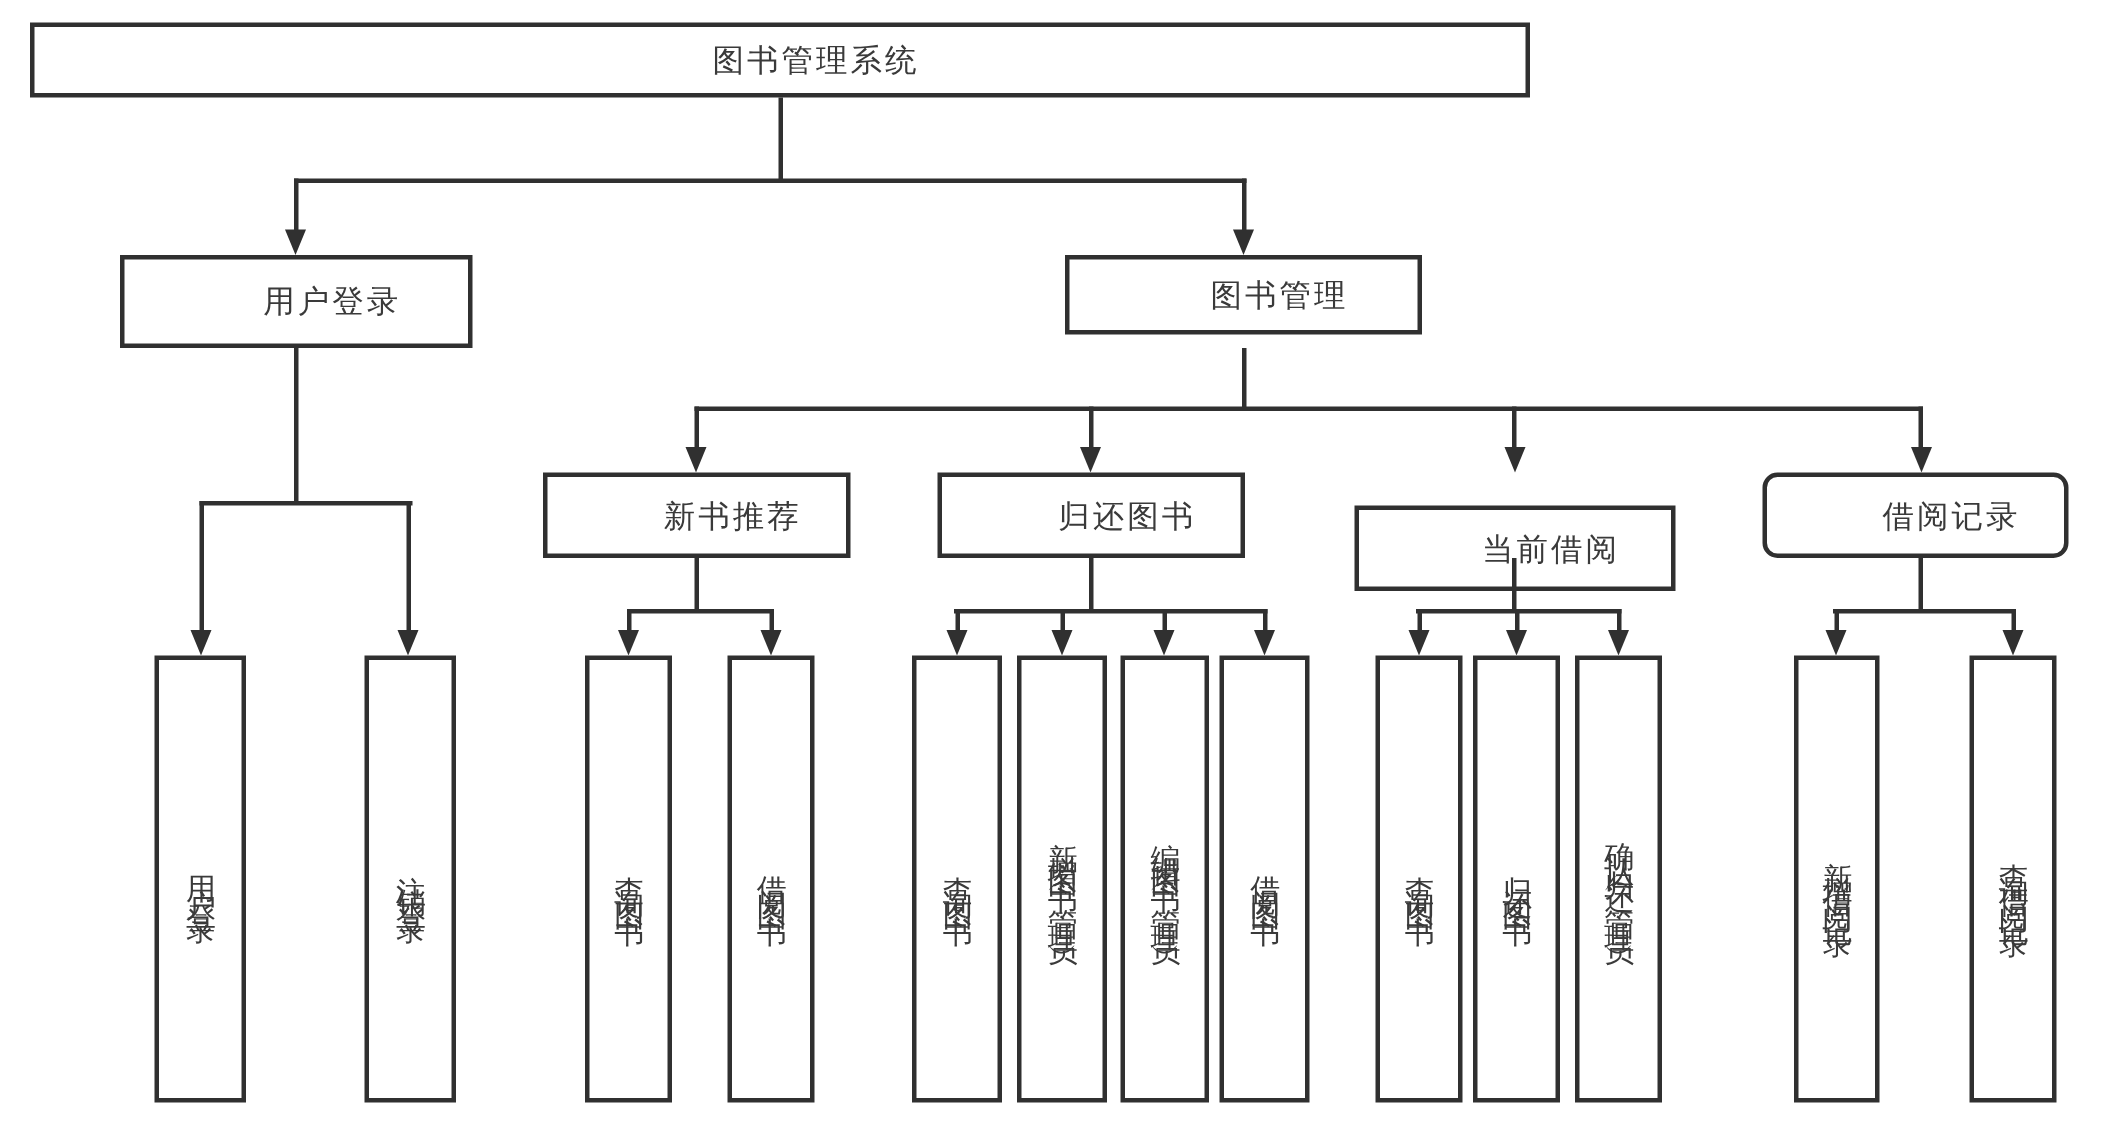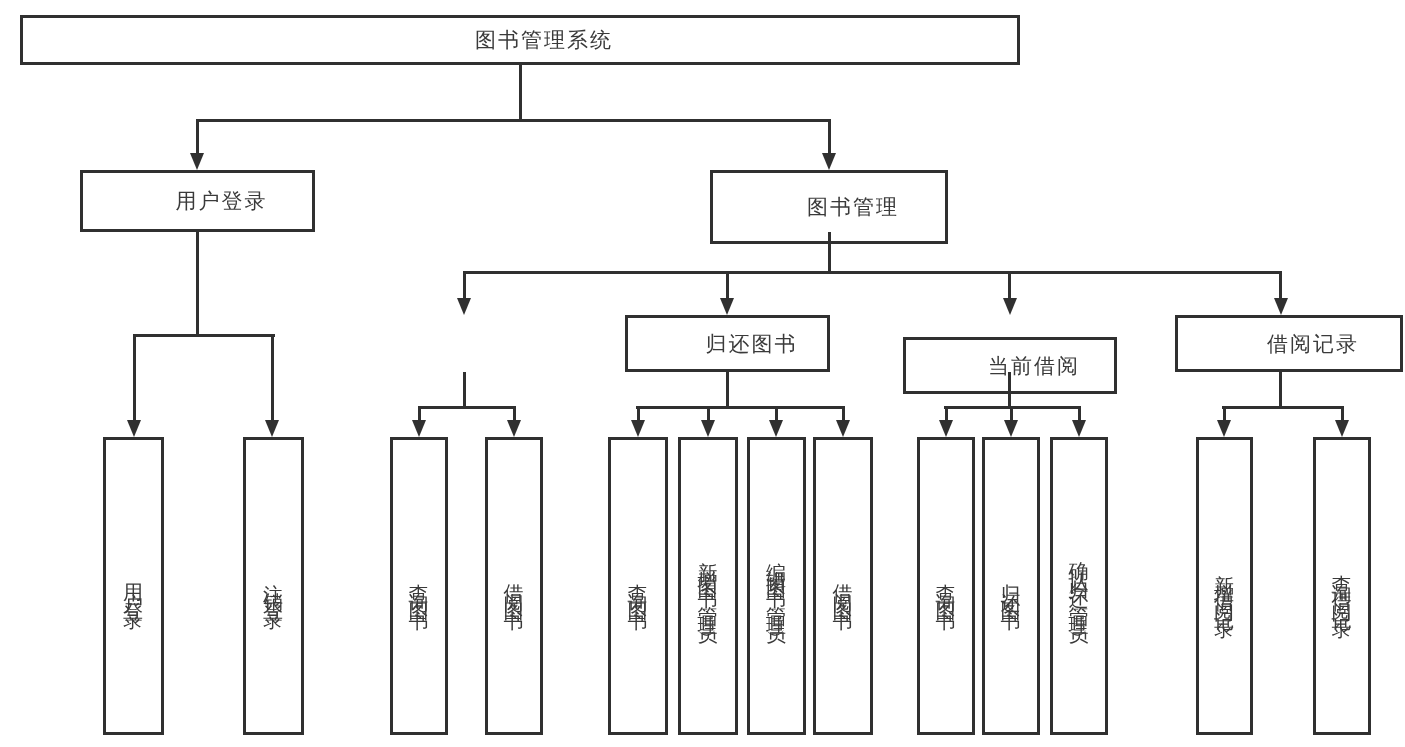--- a/index.html
+++ b/index.html
@@ -63,43 +63,44 @@
   <div class="node h" style="left:20px; top:15px; width:1000px; height:50px;">图书管理系统</div>
 
   <div class="vline" style="left:519px; top:65px; height:56px;"></div>
   <div class="hline" style="left:196px; top:119px; width:635px;"></div>
   <div class="vline" style="left:196px; top:119px; height:36px;"></div>
   <div class="arrow" style="left:190px; top:153px;"></div>
   <div class="vline" style="left:828px; top:119px; height:36px;"></div>
   <div class="arrow" style="left:822px; top:153px;"></div>
 
   <div class="node h" style="left:80px; top:170px; width:235px; height:62px;">用户登录</div>
-  <div class="node h" style="left:710px; top:170px; width:238px; height:74px;">图书管理</div>
+  <div class="node h" style="left:710px; top:170px; width:238px; height:53px;">图书管理</div>
 
   <div class="vline" style="left:196px; top:232px; height:104px;"></div>
   <div class="hline" style="left:133px; top:334px; width:142px;"></div>
   <div class="vline" style="left:133px; top:334px; height:88px;"></div>
   <div class="arrow" style="left:127px; top:420px;"></div>
   <div class="vline" style="left:271px; top:334px; height:88px;"></div>
   <div class="arrow" style="left:265px; top:420px;"></div>
 
   <div class="vline" style="left:828px; top:232px; height:42px;"></div>
   <div class="hline" style="left:463px; top:271px; width:819px;"></div>
   <div class="vline" style="left:463px; top:271px; height:29px;"></div>
   <div class="arrow" style="left:457px; top:298px;"></div>
   <div class="vline" style="left:726px; top:271px; height:29px;"></div>
   <div class="arrow" style="left:720px; top:298px;"></div>
   <div class="vline" style="left:1008px; top:271px; height:29px;"></div>
   <div class="arrow" style="left:1003px; top:298px;"></div>
   <div class="vline" style="left:1279px; top:271px; height:29px;"></div>
   <div class="arrow" style="left:1274px; top:298px;"></div>
 
+  <div class="node h" style="left:362px; top:315px; width:205px; height:57px;">新书推荐</div>
   <div class="node h" style="left:625px; top:315px; width:205px; height:57px;">归还图书</div>
   <div class="node h" style="left:903px; top:315px; width:214px; height:57px;margin-top:22px;">当前借阅</div>
-  <div class="node h" style="left:1175px; top:315px; width:228px; height:57px;">借阅记录</div>
+  <div class="node h" style="left:1175px; top:315px; width:204px; height:57px;border-radius:10px;">借阅记录</div>
 
   <div class="vline" style="left:463px; top:372px; height:36px;"></div>
   <div class="hline" style="left:418px; top:406px; width:98px;"></div>
   <div class="vline" style="left:418px; top:406px; height:16px;"></div>
   <div class="arrow" style="left:412px; top:420px;"></div>
   <div class="vline" style="left:513px; top:406px; height:16px;"></div>
   <div class="arrow" style="left:507px; top:420px;"></div>
 
   <div class="vline" style="left:726px; top:372px; height:36px;"></div>
   <div class="hline" style="left:636px; top:406px; width:209px;"></div>

